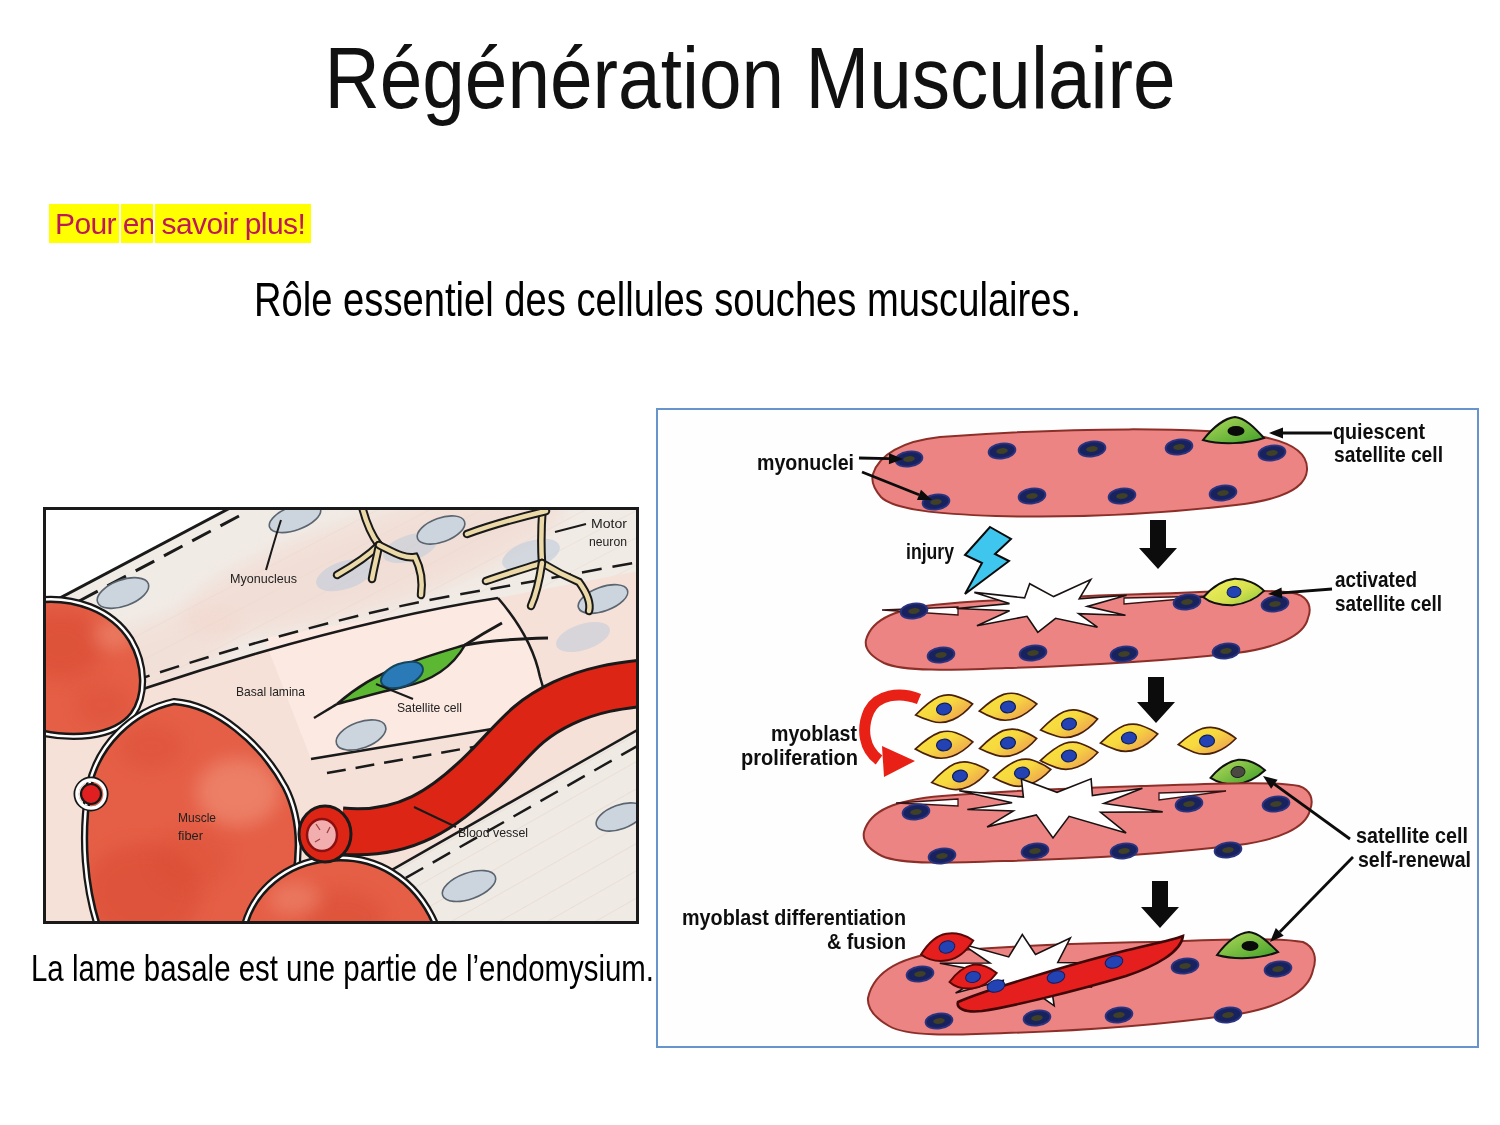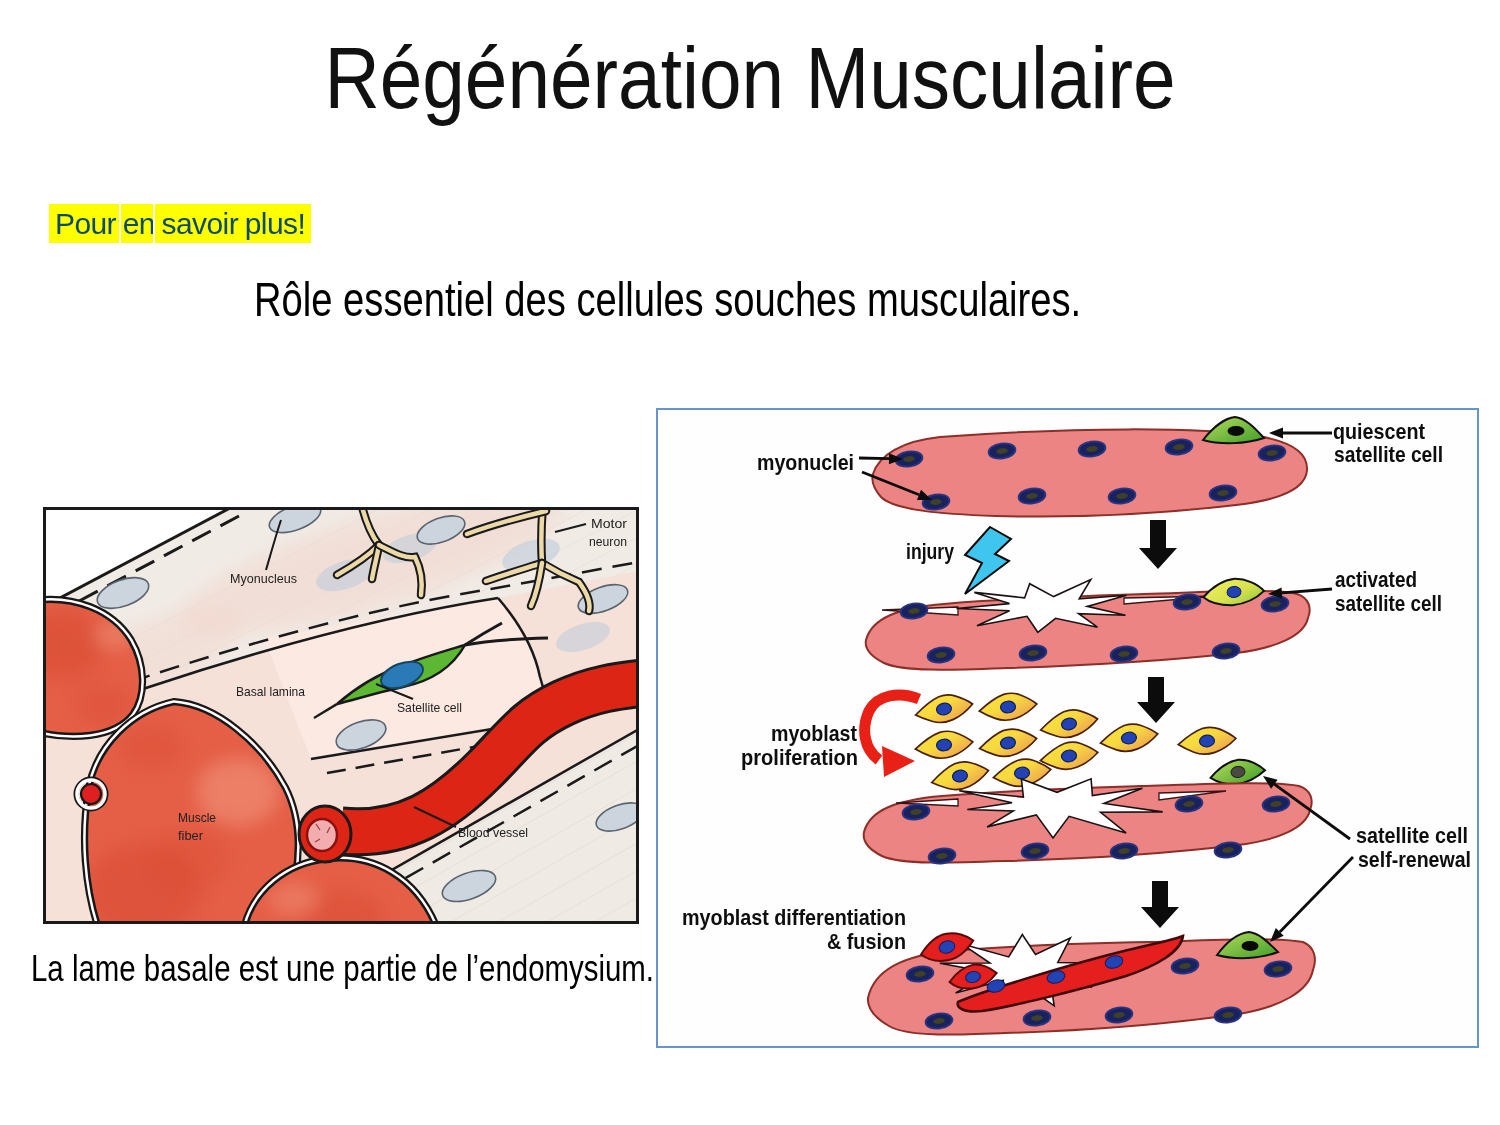--- a/index.html
+++ b/index.html
@@ -1,20 +1,20 @@
 <!DOCTYPE html>
 <html><head>
 <meta charset="utf-8">
 <style>
   html,body{margin:0;padding:0;}
   body{width:1500px;height:1125px;position:relative;background:#fff;overflow:hidden;
        font-family:"Liberation Sans", sans-serif;}
   .title{position:absolute;left:0;top:28px;width:1500px;text-align:center;
          font-size:87px;color:#111;transform:scaleX(0.88);}
-  .savoir{position:absolute;left:49px;top:207px;font-size:30px;color:#0c4a6e;letter-spacing:-0.6px;word-spacing:-1px;}
+  .savoir{position:absolute;left:49px;top:207px;font-size:30px;color:#be185d;letter-spacing:-0.6px;word-spacing:-1px;}
   .savoir span{background:#ffff00;padding:3px 6px 3px 6px;}
   .seam{position:absolute;top:204px;width:2px;height:40px;background:#ffffff;}
   .role{position:absolute;left:254px;top:272px;font-size:48px;color:#000;
         transform:scaleX(0.795);transform-origin:0 0;white-space:nowrap;}
   .caption{position:absolute;left:31px;top:948px;font-size:37px;color:#000;transform:scaleX(0.795);transform-origin:0 0;white-space:nowrap;}
   #leftbox{position:absolute;left:43px;top:507px;}
   #rightbox{position:absolute;left:656px;top:408px;}
 </style>
 </head>
 <body>

